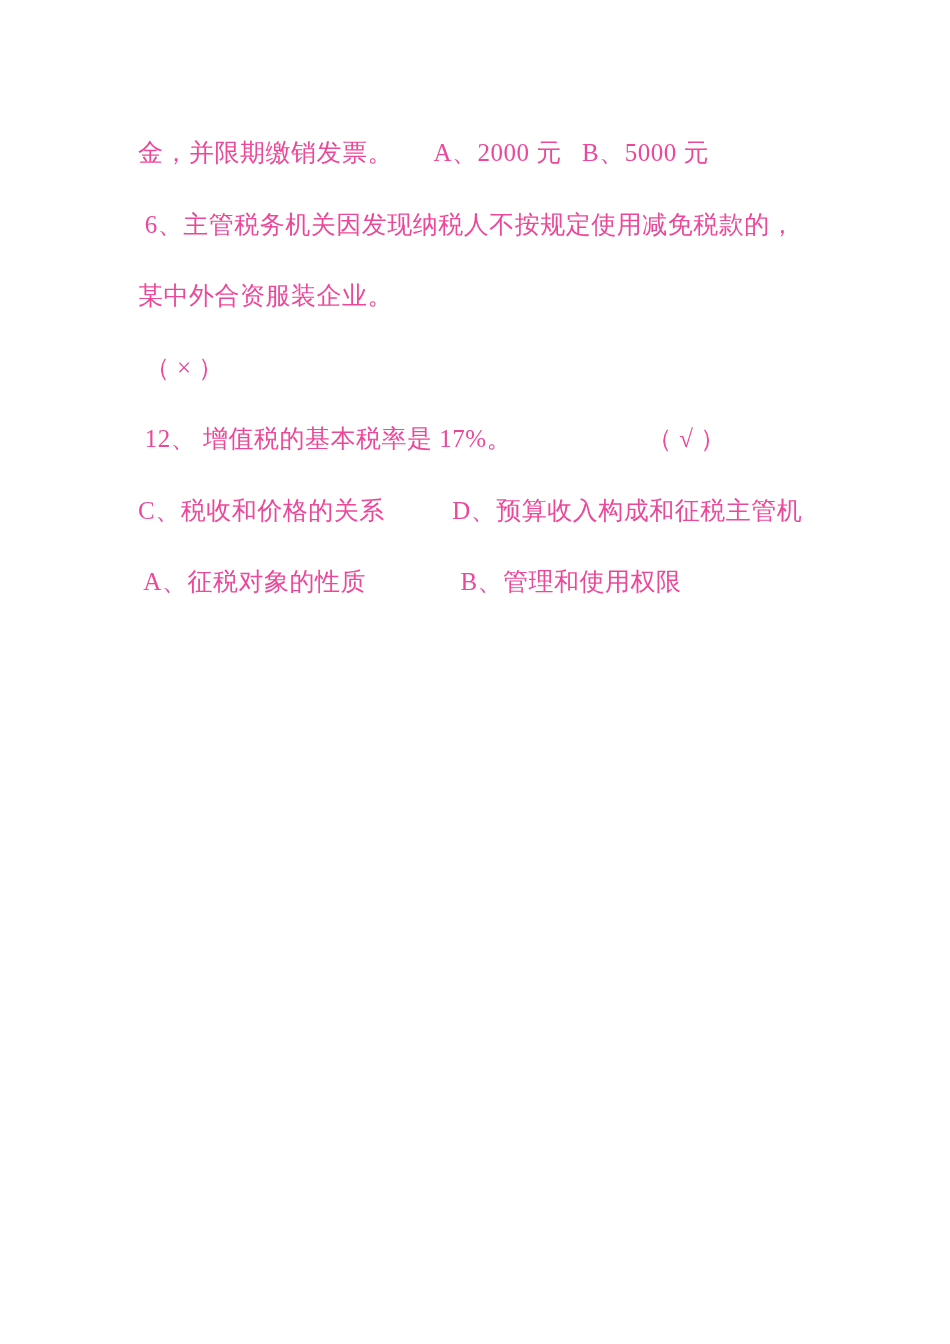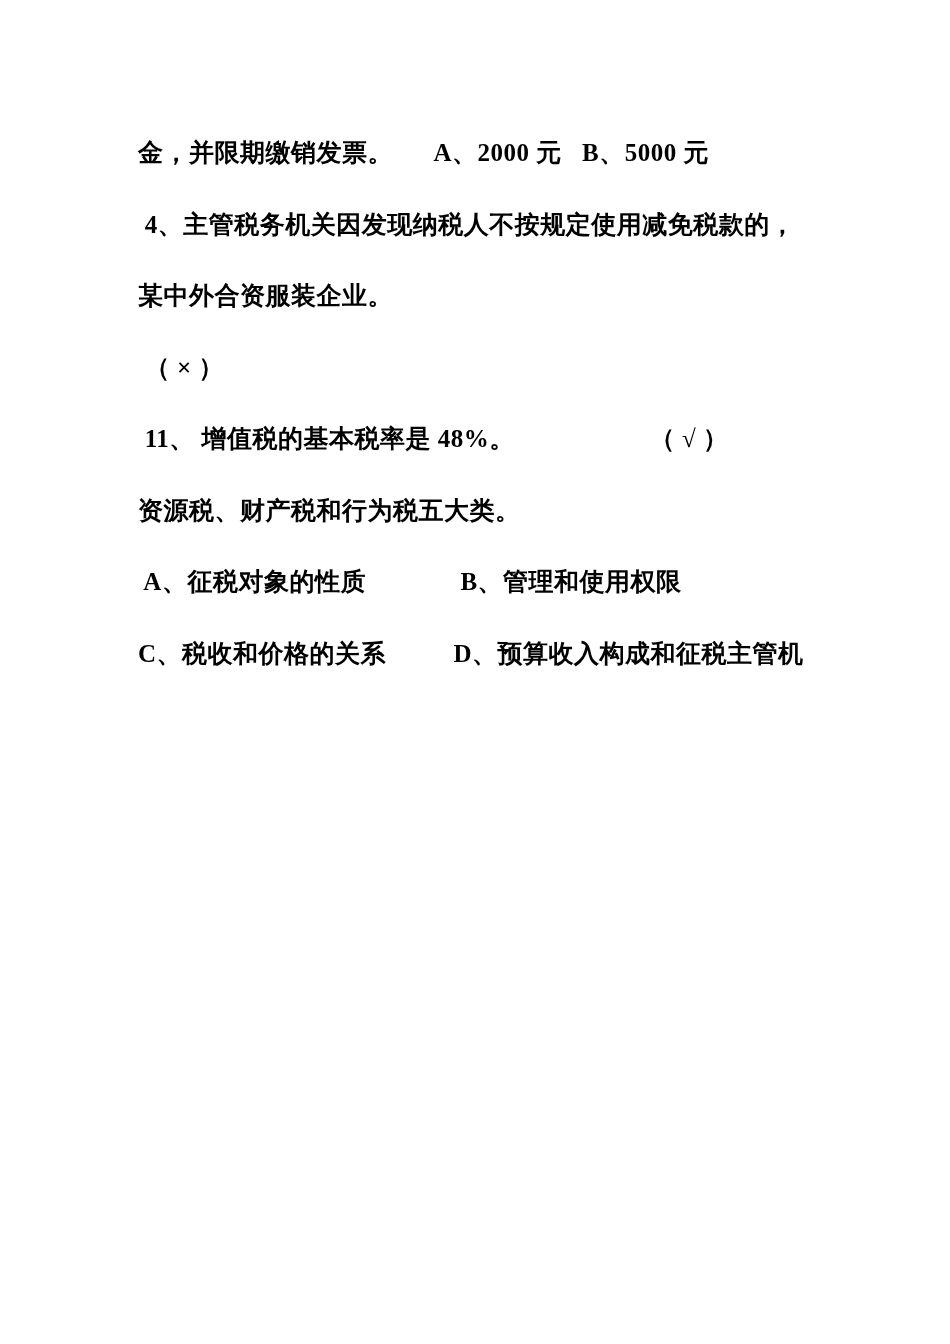--- a/index.html
+++ b/index.html
@@ -16,32 +16,31 @@
     box-sizing: border-box;
     padding: 117px 60px 0 138px;
   }
   .doc-line {
     margin: 0;
     padding: 0;
     font-family: "Liberation Serif", "DejaVu Serif", serif;
     font-size: 25px;
     line-height: 71.5px;
     height: 71.5px;
-    color: #000000;
+    color: #ec4899;
     white-space: pre;          
     letter-spacing: 0.5px;
-    font-weight: 700;
+    font-weight: 400;
     -webkit-font-smoothing: antialiased;
   }
 </style>
 </head>
 <body>
 
 <div class="page">
   <p class="doc-line">金，并限期缴销发票。      A、2000 元   B、5000 元</p>
-  <p class="doc-line"> 4、主管税务机关因发现纳税人不按规定使用减免税款的，</p>
+  <p class="doc-line"> 6、主管税务机关因发现纳税人不按规定使用减免税款的，</p>
   <p class="doc-line">某中外合资服装企业。</p>
   <p class="doc-line"> （ × ）</p>
-  <p class="doc-line"> 11、 增值税的基本税率是 48%。                    （ √ ）</p>
-  <p class="doc-line">资源税、财产税和行为税五大类。</p>
+  <p class="doc-line"> 12、 增值税的基本税率是 17%。                    （ √ ）</p>
+  <p class="doc-line">C、税收和价格的关系          D、预算收入构成和征税主管机</p>
   <p class="doc-line"> A、征税对象的性质              B、管理和使用权限</p>
-  <p class="doc-line">C、税收和价格的关系          D、预算收入构成和征税主管机</p>
 </div>
 
 </body></html>

